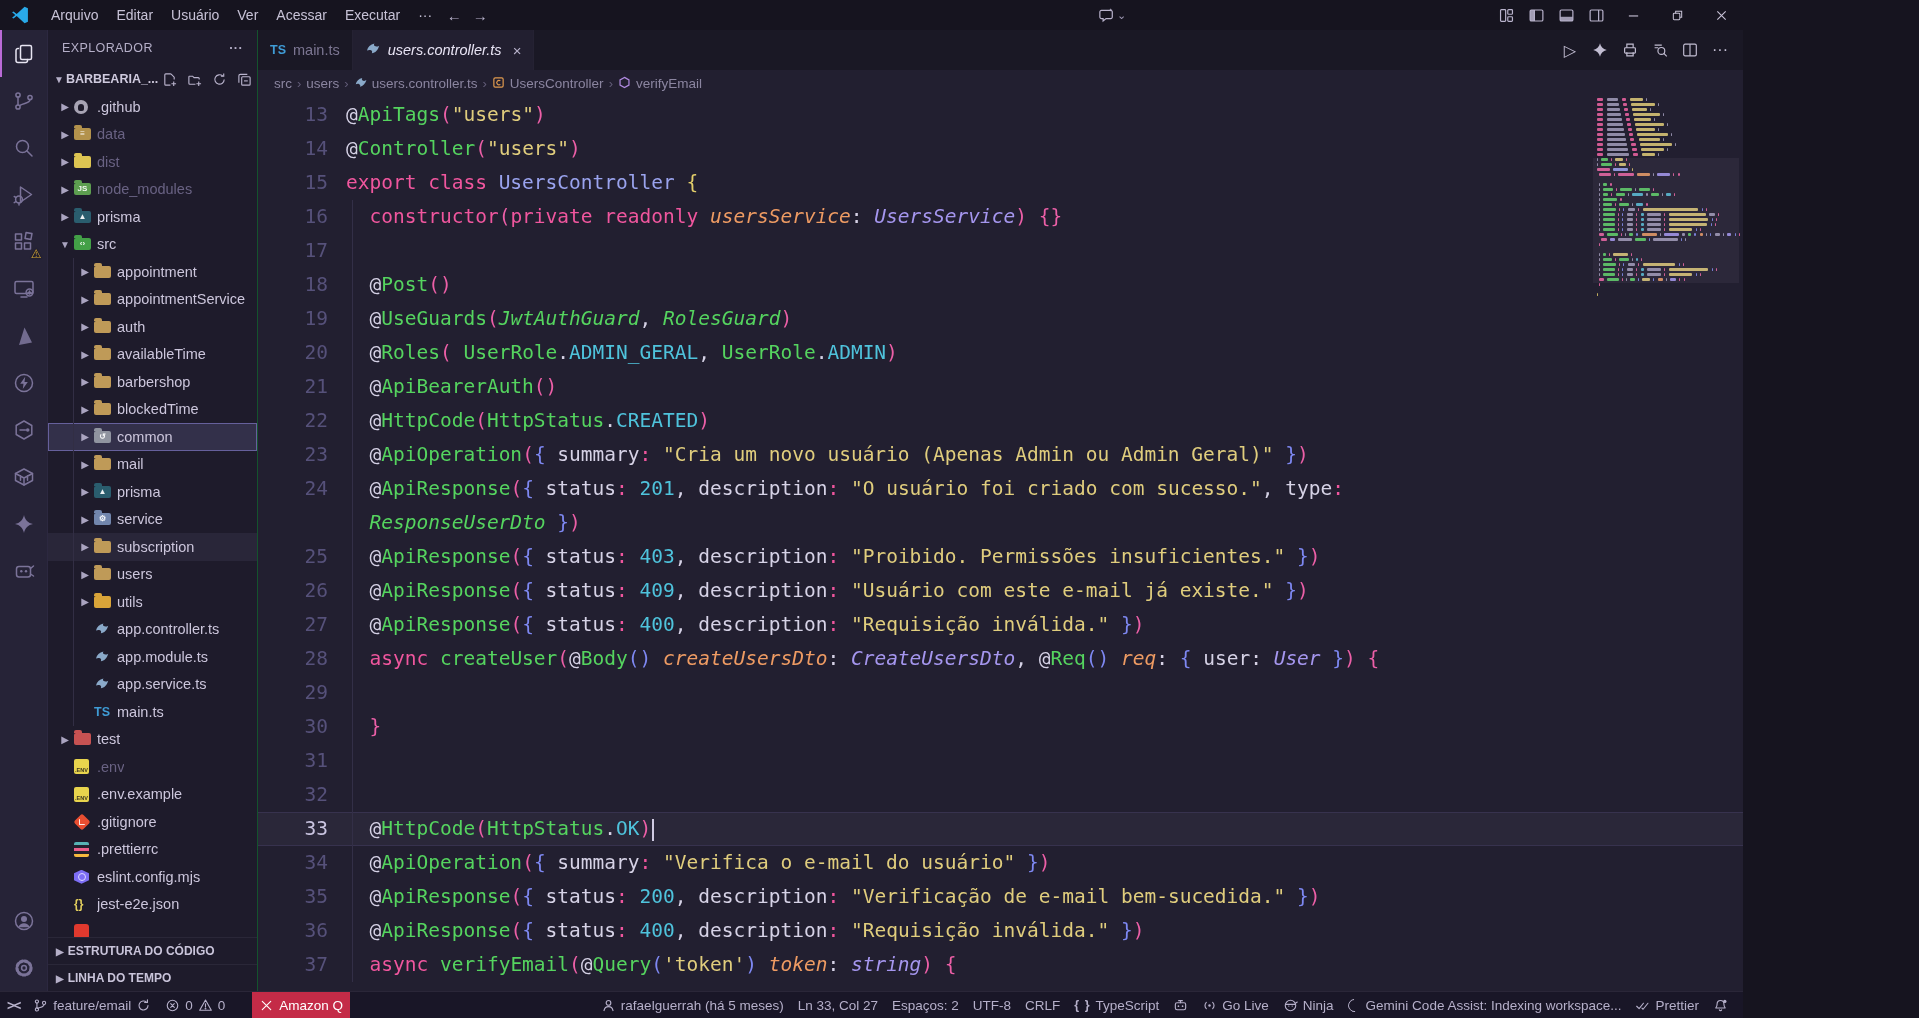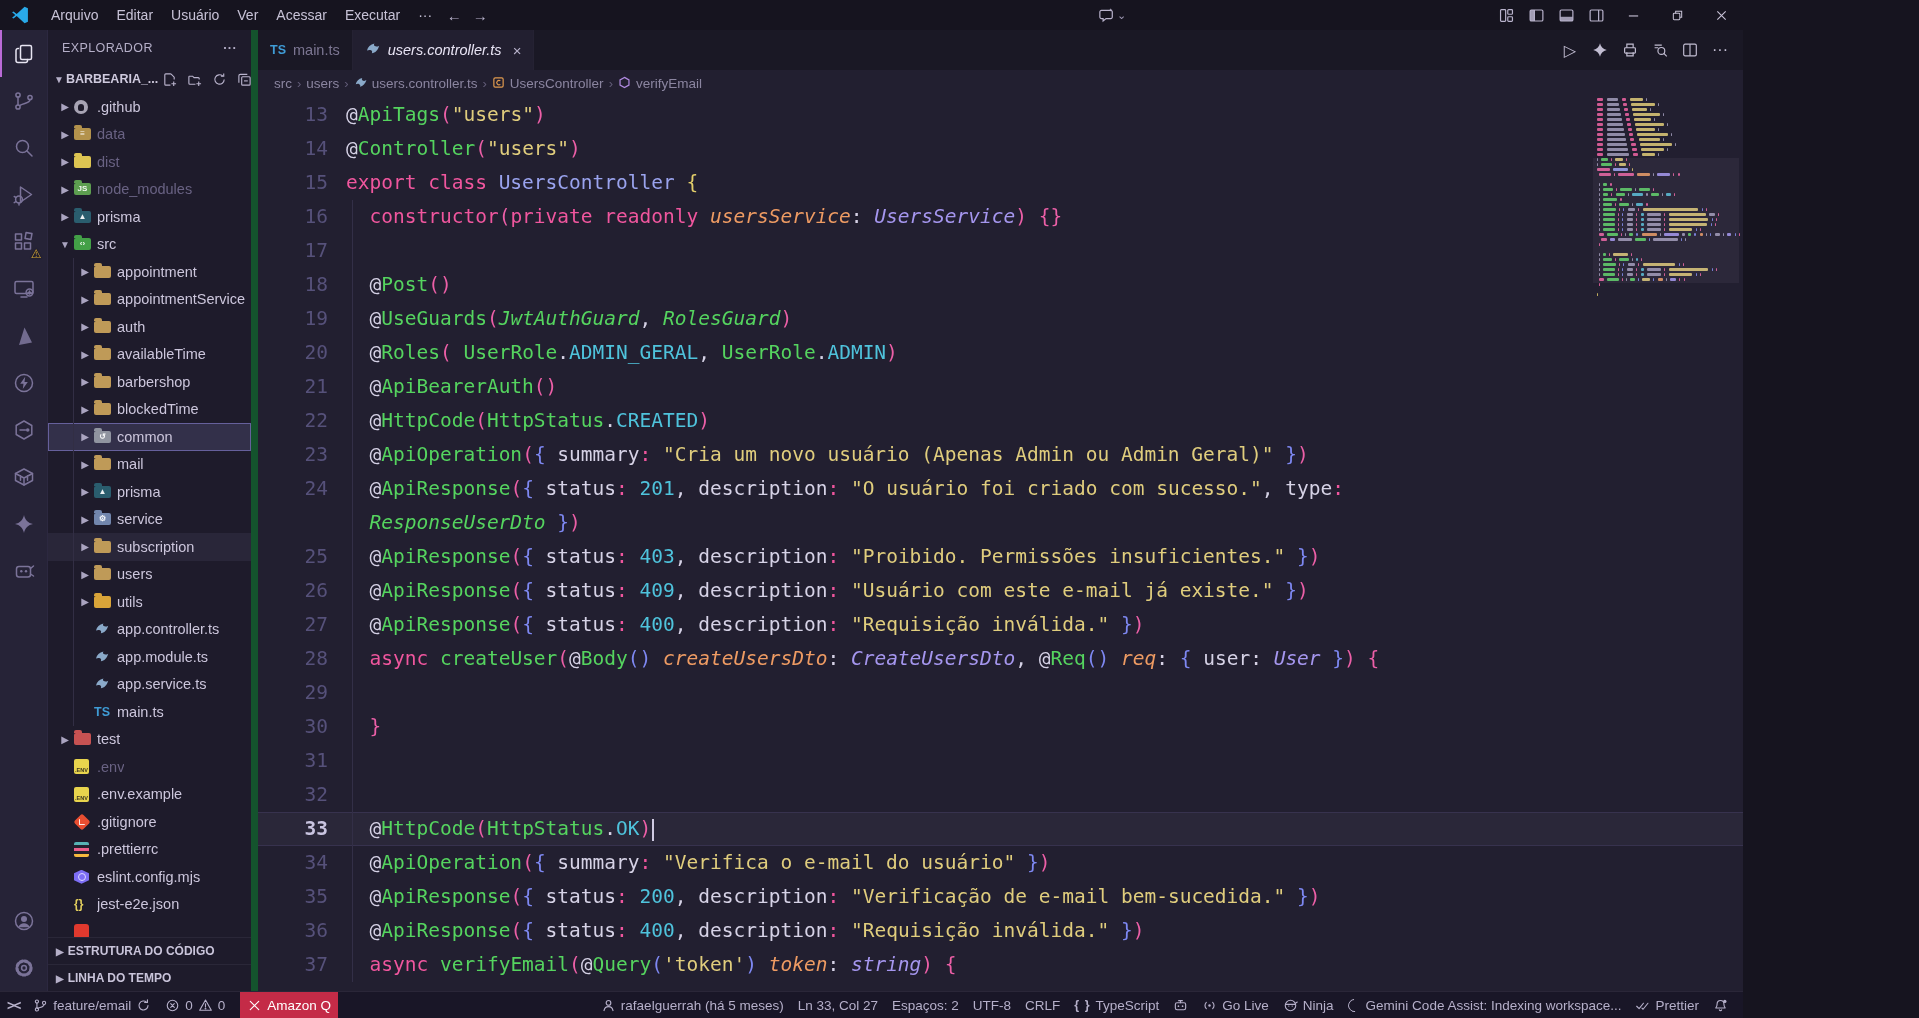--- a/index.html
+++ b/index.html
@@ -34,21 +34,21 @@
   .ab-group-top { flex:1; display:flex; flex-direction:column; align-items:center; }
   .ab-item { width:48px; height:47px; display:flex; align-items:center; justify-content:center;
     color:#7b7399; position:relative; }
   .ab-item svg { width:24px; height:24px; }
   .ab-item.active { color:#e8e5f2; box-shadow: inset 2px 0 0 #b96ad6; }
   .ab-badge { position:absolute; right:6px; bottom:5px; font-size:12px; color:#e2b23c;
     text-shadow:0 0 2px #000; line-height:1; }
 
   
   .sidebar { width:210px; background:#1e1b2b; flex:none; display:flex; flex-direction:column;
-    border-right:7px solid #14532d; color:#ccc6dc; min-height:0; }
+    border-right:1px solid #14532d; color:#ccc6dc; min-height:0; }
   .sb-header { height:35px; display:flex; align-items:center; padding:0 14px; font-size:12.5px;
     letter-spacing:.4px; color:#b5afc8; flex:none; }
   .sb-header .dots { margin-left:auto; color:#b5afc8; font-weight:bold; }
   .sb-section { height:28px; display:flex; align-items:center; padding:0 6px; font-size:12.5px;
     font-weight:bold; color:#cfcade; flex:none; gap:2px; }
   .sb-section .chv { font-size:10px; color:#b5afc8; width:14px; }
   .sb-acts { margin-left:auto; display:flex; gap:7px; }
   .sb-acts span { width:18px; height:18px; display:flex; align-items:center; justify-content:center; color:#b9b3cc; }
   .sb-acts svg { width:15px; height:15px; }
   .tree { flex:1; overflow:hidden; position:relative; font-size:14.5px; }
@@ -89,21 +89,21 @@
   .bc-item { display:flex; align-items:center; gap:4px; }
   .bc-ico { width:14px; height:14px; display:inline-flex; }
 
   .code-wrap { flex:1; position:relative; overflow:hidden; }
   .code { font-family:"DejaVu Sans Mono", monospace; font-size:19.5px; line-height:34px;
     padding-top:2px; position:relative; }
   .line { display:flex; white-space:pre; position:relative; }
   .ln { width:70px; flex:none; text-align:right; color:#56517a; user-select:none; }
   .lc { padding-left:18px; }
   .line.cur { background:#2a2739; box-shadow:inset 0 1px 0 #37324e, inset 0 -1px 0 #37324e; }
-  .line.cur .ln { color:#c9c4e0;font-weight:bold; }
+  .line.cur .ln { color:#c9c4e0; }
   .indent-guide { position:absolute; left:94px; width:1px; background:#332f47; }
   .caret { display:inline-block; width:2px; height:22px; background:#cfcae2; vertical-align:middle; margin-left:1px; }
 
   .tk-w  { color:#d6d2e6; }
   .tk-k  { color:#f0569e; }
   .tk-f  { color:#55d45f; }
   .tk-fi { color:#55d45f; font-style:italic; }
   .tk-s  { color:#e0cd7d; }
   .tk-t  { color:#9aa3ee; }
   .tk-ti { color:#a596ee; font-style:italic; }
@@ -121,21 +121,21 @@
   .mbar { height:3px; border-radius:1px; margin-right:3px; flex:none; }
   .mspace { height:3px; flex:none; }
   .mm-slider { position:absolute; left:-4px; right:-4px; background:rgba(210,205,235,.055); }
 
   
   .statusbar { height:27px; background:#191627; border-top:1px solid #2a2638; flex:none;
     display:flex; align-items:stretch; color:#b6b0ca; font-size:13.5px; }
   .st-group { display:flex; align-items:stretch; }
   .st-item { display:flex; align-items:center; gap:5px; padding:0 7px; white-space:nowrap; }
   .st-item svg { width:15px; height:15px; }
-  .st-item.badge { background:#c42b47; color:#fff; margin-left:8px; }
+  .st-item.badge { background:#c42b47; color:#fff; margin-left:20px; }
   .st-right { margin-left:auto; display:flex; align-items:stretch; padding-right:8px; }
   .remote-ind { font-family:"DejaVu Sans Mono", monospace; font-weight:bold; letter-spacing:-2px; }
   .spin-arc { width:13px; height:13px; border-radius:50%; border:1.8px solid #b6b0ca; border-top-color:transparent; border-right-color:transparent; transform:rotate(40deg); }
   .braces-ic { font-weight:bold; font-size:12.5px; letter-spacing:1px; }
 
   .env-ic { width:15px; height:15px; background:#e8d44d; border-radius:2px; display:flex; align-items:flex-end; justify-content:center;
     font-size:5.5px; font-weight:bold; color:#3a3520; padding-bottom:1px; }
   .git-ic { width:12px; height:12px; background:#e84e31; transform:rotate(45deg); border-radius:2px; margin-left:2px; position:relative; }
   .git-ic::after{ content:""; position:absolute; inset:3px; border-left:1.5px solid #fff; border-bottom:1.5px solid #fff; border-radius:1px; opacity:.9; transform:rotate(-45deg); }
   .prettier-ic { width:15px; height:15px; border-radius:2px; background:

